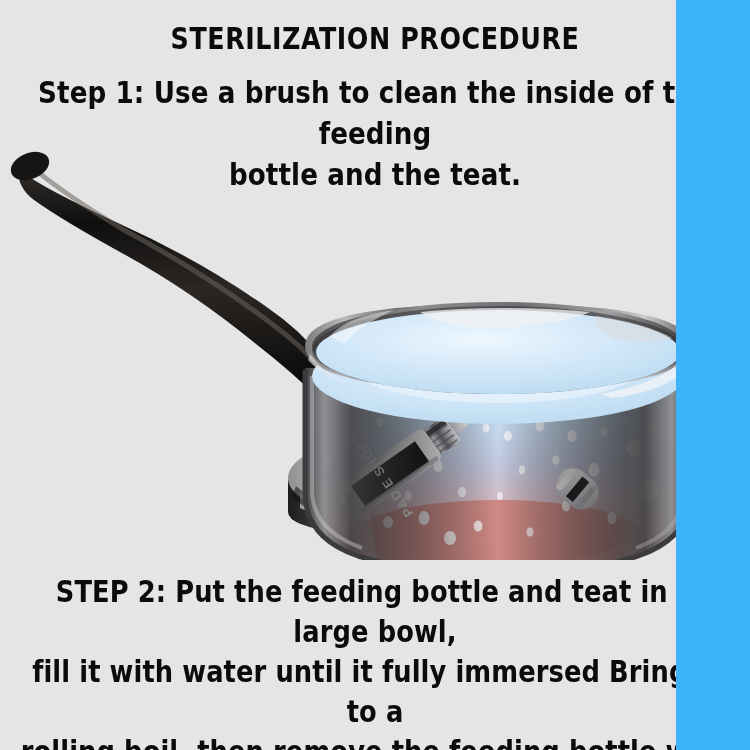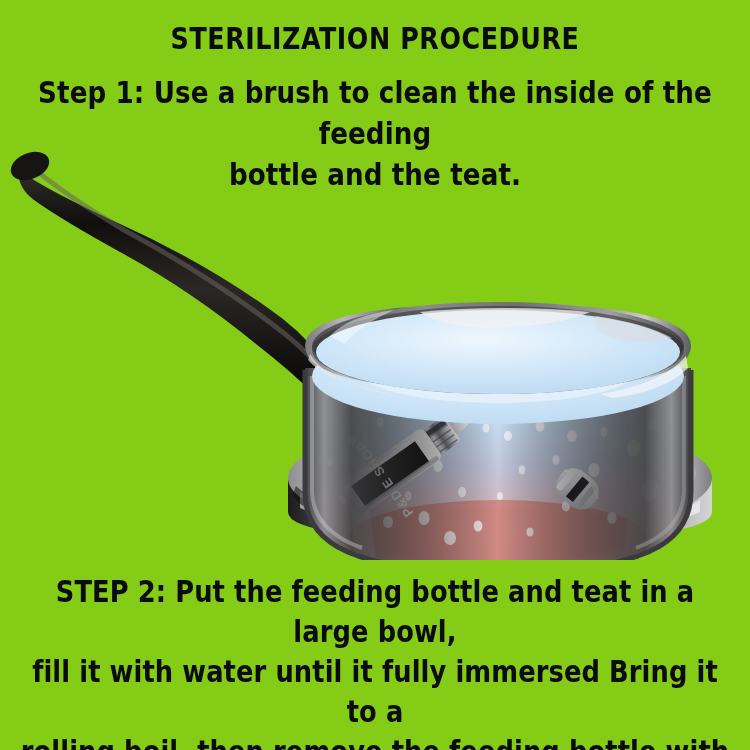--- a/index.html
+++ b/index.html
@@ -3,22 +3,22 @@
 <meta charset="utf-8">
 <style>
   html,body{margin:0;padding:0;}
   body{
     width:750px;height:750px;overflow:hidden;
     background:#3cb3fb;
     font-family:"Liberation Sans", sans-serif;
     -webkit-font-smoothing:antialiased;
   }
   .poster{
-    position:relative;width:750px;height:750px;
-    background:#84cc16;
+    position:relative;width:676px;height:750px;
+    background:#e5e5e5;
     overflow:hidden;
   }
 
   
   .txt-block{
     position:absolute;left:0;width:750px;
     text-align:center;color:#0b0b0b;
     font-family:"DejaVu Sans Condensed","Liberation Sans Narrow","Liberation Sans",sans-serif;
     font-weight:700;
     letter-spacing:.1px;

